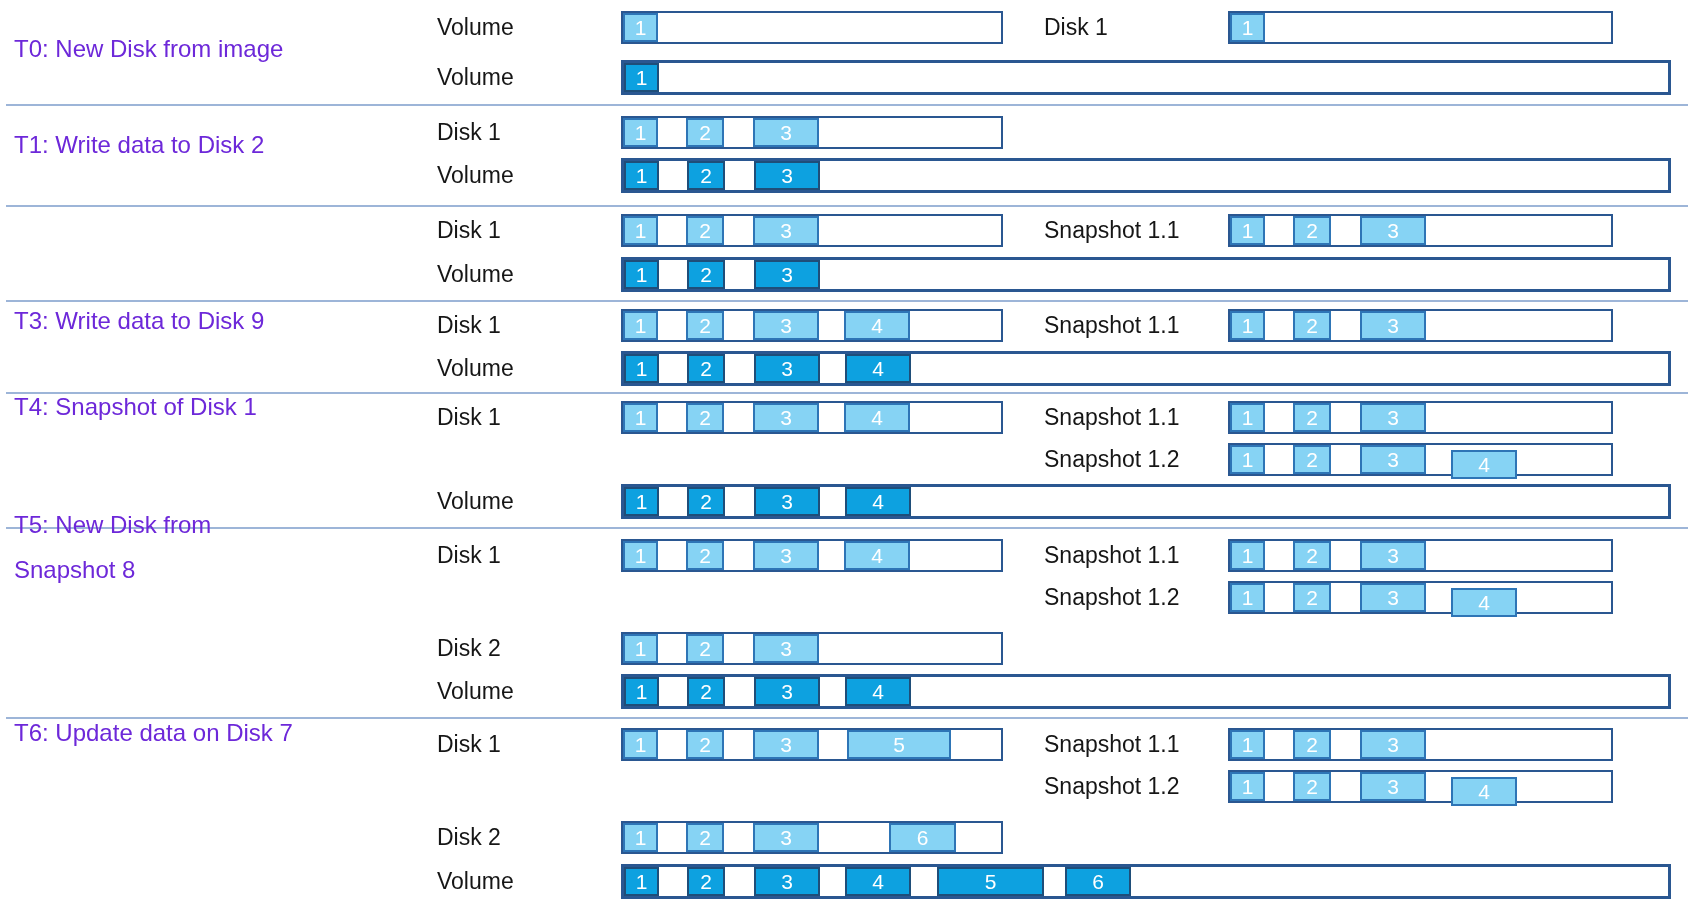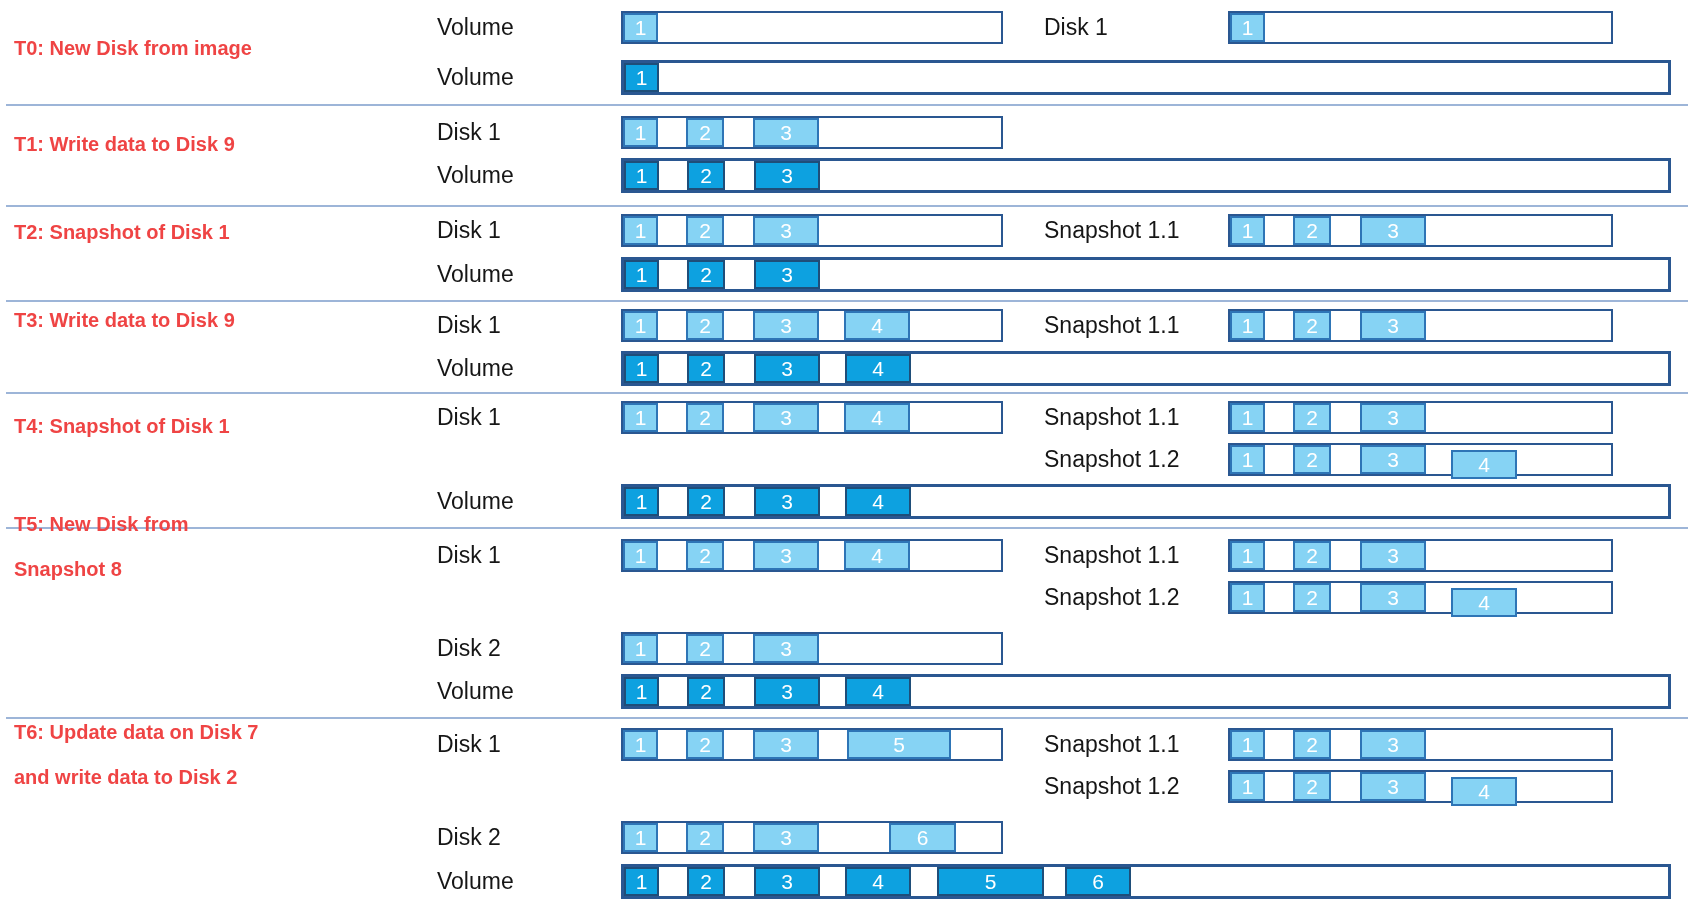--- a/index.html
+++ b/index.html
@@ -1,18 +1,18 @@
 <!DOCTYPE html>
 <html><head>
 <meta charset="utf-8">
 <style>
   html,body{margin:0;padding:0;background:#ffffff;}
   body{width:1694px;height:917px;font-family:"Liberation Sans",sans-serif;}
   #canvas{position:relative;width:1694px;height:917px;overflow:hidden;background:#fff;color:#1a1a1a;}
-  .tlabel{position:absolute;left:14px;font-size:20px;line-height:45px;color:#ef4444;white-space:nowrap;font-weight:bold;}
+  .tlabel{position:absolute;left:14px;font-size:24px;line-height:45px;color:#6d28d9;white-space:nowrap;}
   .rowlabel{position:absolute;font-size:23px;display:flex;align-items:center;color:#161616;white-space:nowrap;}
   .bar{position:absolute;background:#ffffff;box-sizing:border-box;}
   .block{position:absolute;box-sizing:border-box;display:flex;align-items:center;justify-content:center;
          font-size:21px;color:#ffffff;}
   .sep{position:absolute;left:6px;width:1682px;height:2px;}
 </style>
 </head>
 <body>
 
 <div id="canvas">
@@ -32,21 +32,21 @@
         <div>1</div>
       </div>
     </div>
     <div class="rowlabel" style="left: 437px; top: 60px; height: 35px;">Volume</div>
     <div class="bar" style="left: 621px; top: 60px; width: 1050px; height: 35px; border: 3px solid rgb(42, 87, 145);">
       <div class="block" style="left: 0px; top: 0px; width: 35px; height: 29px; background: rgb(13, 161, 224); border: 2px solid rgb(31, 78, 121);">
         <div>1</div>
       </div>
     </div>
     <div class="tlabel" style="top: 122px;">
-      <div>T1: Write data to Disk 9</div>
+      <div>T1: Write data to Disk 2</div>
     </div>
     <div class="sep" style="top: 205px; background: rgb(157, 181, 216);"></div>
     <div class="rowlabel" style="left: 437px; top: 116px; height: 33px;">Disk 1</div>
     <div class="bar" style="left: 621px; top: 116px; width: 382px; height: 33px; border: 2px solid rgb(42, 87, 145);">
       <div class="block" style="left: 0px; top: 0px; width: 35px; height: 29px; background: rgb(134, 211, 244); border: 2px solid rgb(46, 117, 182);">
         <div>1</div>
       </div>
       <div class="block" style="left: 63px; top: 0px; width: 38px; height: 29px; background: rgb(134, 211, 244); border: 2px solid rgb(46, 117, 182);">
         <div>2</div>
       </div>
@@ -58,23 +58,20 @@
     <div class="bar" style="left: 621px; top: 158px; width: 1050px; height: 35px; border: 3px solid rgb(42, 87, 145);">
       <div class="block" style="left: 0px; top: 0px; width: 35px; height: 29px; background: rgb(13, 161, 224); border: 2px solid rgb(31, 78, 121);">
         <div>1</div>
       </div>
       <div class="block" style="left: 63px; top: 0px; width: 38px; height: 29px; background: rgb(13, 161, 224); border: 2px solid rgb(31, 78, 121);">
         <div>2</div>
       </div>
       <div class="block" style="left: 130px; top: 0px; width: 66px; height: 29px; background: rgb(13, 161, 224); border: 2px solid rgb(31, 78, 121);">
         <div>3</div>
       </div>
-    </div>
-    <div class="tlabel" style="top: 210px;">
-      <div>T2: Snapshot of Disk 1</div>
     </div>
     <div class="sep" style="top: 300px; background: rgb(157, 181, 216);"></div>
     <div class="rowlabel" style="left: 437px; top: 214px; height: 33px;">Disk 1</div>
     <div class="rowlabel" style="left: 1044px; top: 214px; height: 33px;">Snapshot 1.1</div>
     <div class="bar" style="left: 621px; top: 214px; width: 382px; height: 33px; border: 2px solid rgb(42, 87, 145);">
       <div class="block" style="left: 0px; top: 0px; width: 35px; height: 29px; background: rgb(134, 211, 244); border: 2px solid rgb(46, 117, 182);">
         <div>1</div>
       </div>
       <div class="block" style="left: 63px; top: 0px; width: 38px; height: 29px; background: rgb(134, 211, 244); border: 2px solid rgb(46, 117, 182);">
         <div>2</div>
@@ -145,21 +142,21 @@
       <div class="block" style="left: 63px; top: 0px; width: 38px; height: 29px; background: rgb(13, 161, 224); border: 2px solid rgb(31, 78, 121);">
         <div>2</div>
       </div>
       <div class="block" style="left: 130px; top: 0px; width: 66px; height: 29px; background: rgb(13, 161, 224); border: 2px solid rgb(31, 78, 121);">
         <div>3</div>
       </div>
       <div class="block" style="left: 221px; top: 0px; width: 66px; height: 29px; background: rgb(13, 161, 224); border: 2px solid rgb(31, 78, 121);">
         <div>4</div>
       </div>
     </div>
-    <div class="tlabel" style="top: 404px;">
+    <div class="tlabel" style="top: 384px;">
       <div>T4: Snapshot of Disk 1</div>
     </div>
     <div class="sep" style="top: 527px; background: rgb(157, 181, 216);"></div>
     <div class="rowlabel" style="left: 437px; top: 401px; height: 33px;">Disk 1</div>
     <div class="rowlabel" style="left: 1044px; top: 401px; height: 33px;">Snapshot 1.1</div>
     <div class="bar" style="left: 621px; top: 401px; width: 382px; height: 33px; border: 2px solid rgb(42, 87, 145);">
       <div class="block" style="left: 0px; top: 0px; width: 35px; height: 29px; background: rgb(134, 211, 244); border: 2px solid rgb(46, 117, 182);">
         <div>1</div>
       </div>
       <div class="block" style="left: 63px; top: 0px; width: 38px; height: 29px; background: rgb(134, 211, 244); border: 2px solid rgb(46, 117, 182);">
@@ -282,21 +279,20 @@
       </div>
       <div class="block" style="left: 130px; top: 0px; width: 66px; height: 29px; background: rgb(13, 161, 224); border: 2px solid rgb(31, 78, 121);">
         <div>3</div>
       </div>
       <div class="block" style="left: 221px; top: 0px; width: 66px; height: 29px; background: rgb(13, 161, 224); border: 2px solid rgb(31, 78, 121);">
         <div>4</div>
       </div>
     </div>
     <div class="tlabel" style="top: 710px;">
       <div>T6: Update data on Disk 7</div>
-      <div>and write data to Disk 2</div>
     </div>
     <div class="rowlabel" style="left: 437px; top: 728px; height: 33px;">Disk 1</div>
     <div class="rowlabel" style="left: 1044px; top: 728px; height: 33px;">Snapshot 1.1</div>
     <div class="bar" style="left: 621px; top: 728px; width: 382px; height: 33px; border: 2px solid rgb(42, 87, 145);">
       <div class="block" style="left: 0px; top: 0px; width: 35px; height: 29px; background: rgb(134, 211, 244); border: 2px solid rgb(46, 117, 182);">
         <div>1</div>
       </div>
       <div class="block" style="left: 63px; top: 0px; width: 38px; height: 29px; background: rgb(134, 211, 244); border: 2px solid rgb(46, 117, 182);">
         <div>2</div>
       </div>

